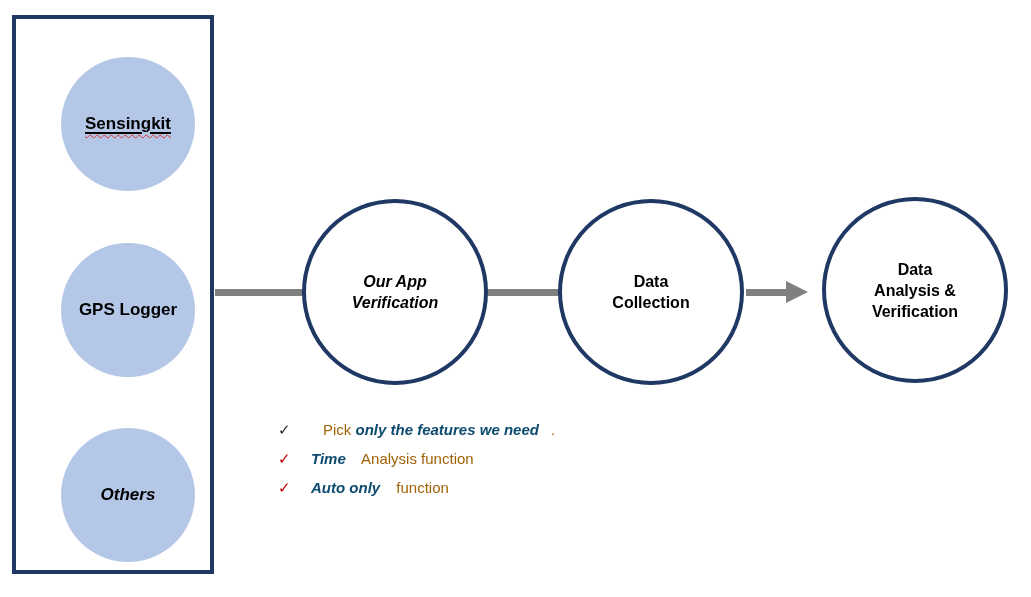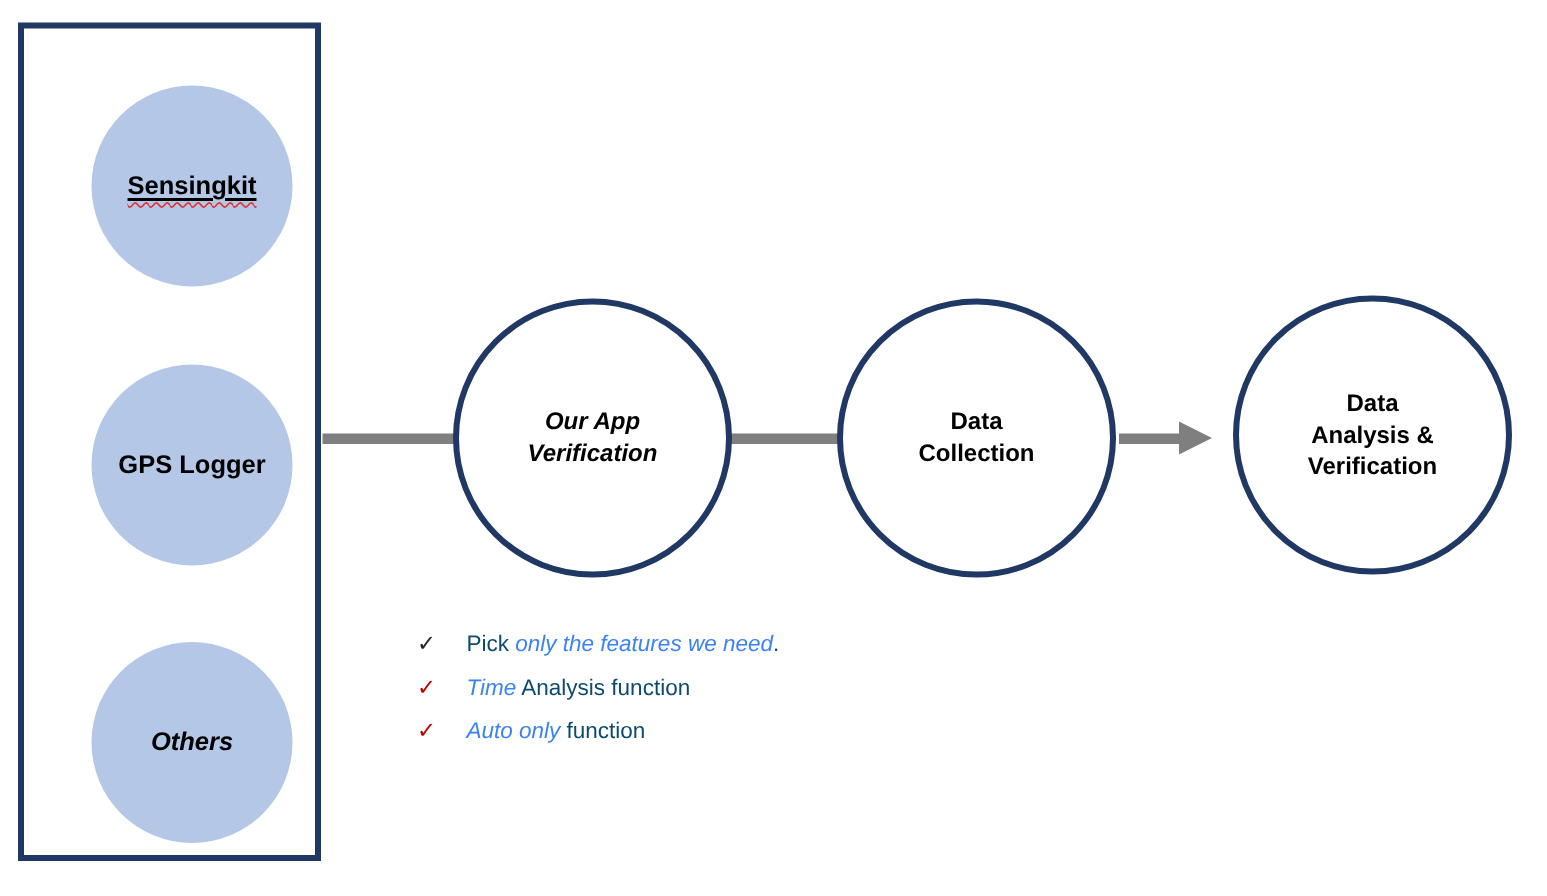--- a/index.html
+++ b/index.html
@@ -117,25 +117,25 @@
     align-items: baseline;
   }
   .check-mark {
     width: 33px;
     flex: 0 0 33px;
     font-size: 15px;
   }
   .check-mark.black { color: #262626; }
   .check-mark.red   { color: #C00000; }
   .seg-em {
-    color: #3b82f6;
-    font-weight: normal;
+    color: #0c4a6e;
+    font-weight: bold;
     font-style: italic;
   }
-  .seg-plain { color: #0c4a6e; }
+  .seg-plain { color: #a16207; margin-left: 12px; }
 </style>
 </head>
 <body>
 
 <div id="canvas">
 
   <div class="source-panel">
     <div class="source-circle" id="src-0">
       <span class="misspelled"><span>Sensingkit</span></span>
     </div>

